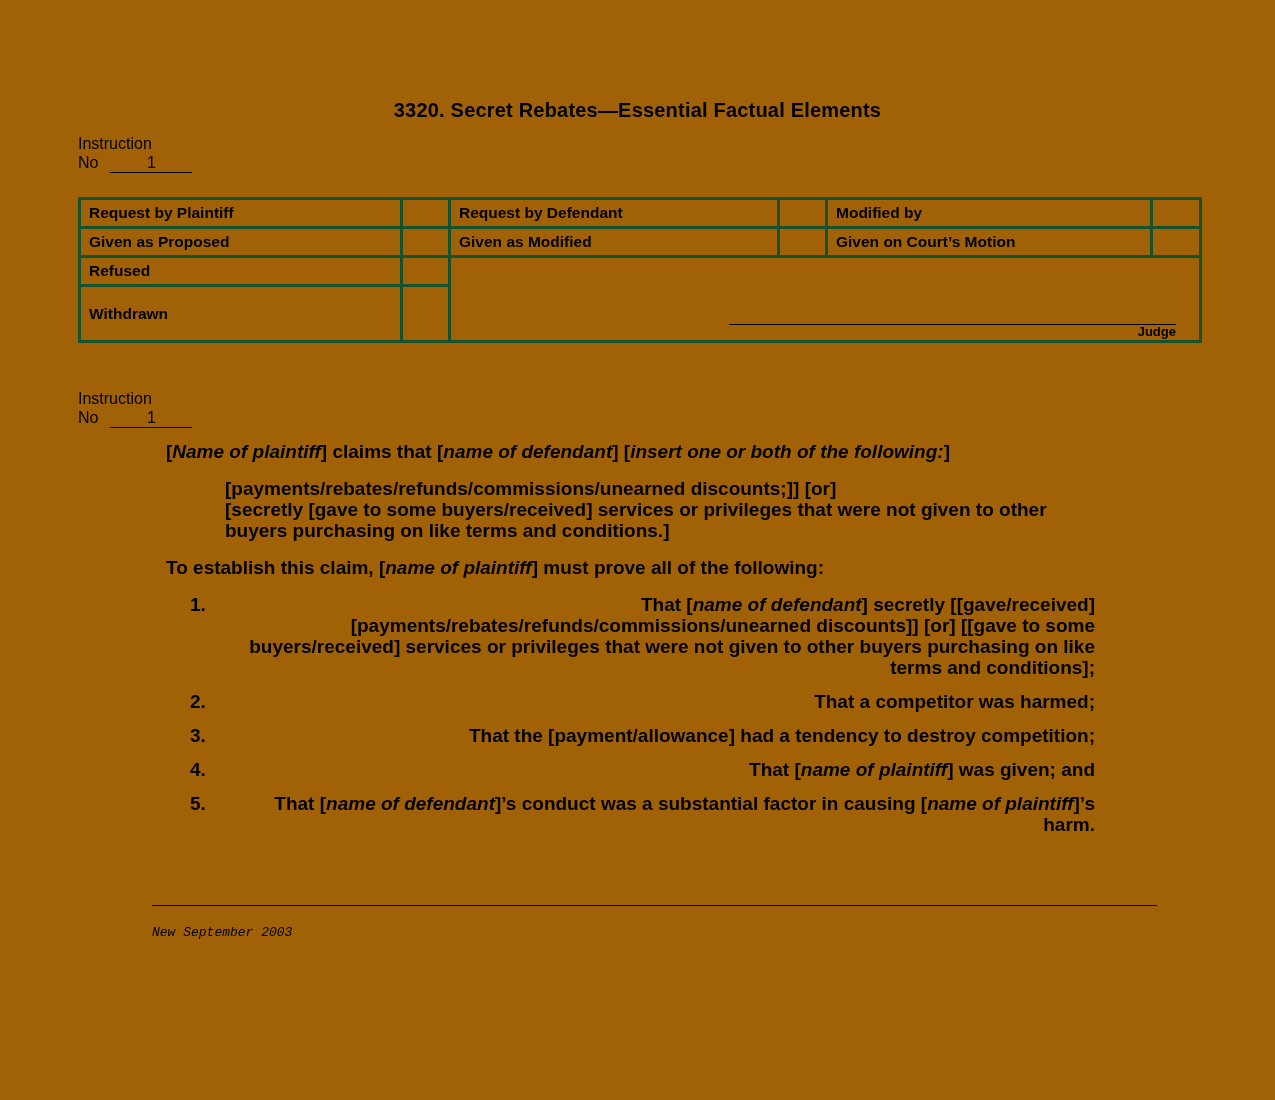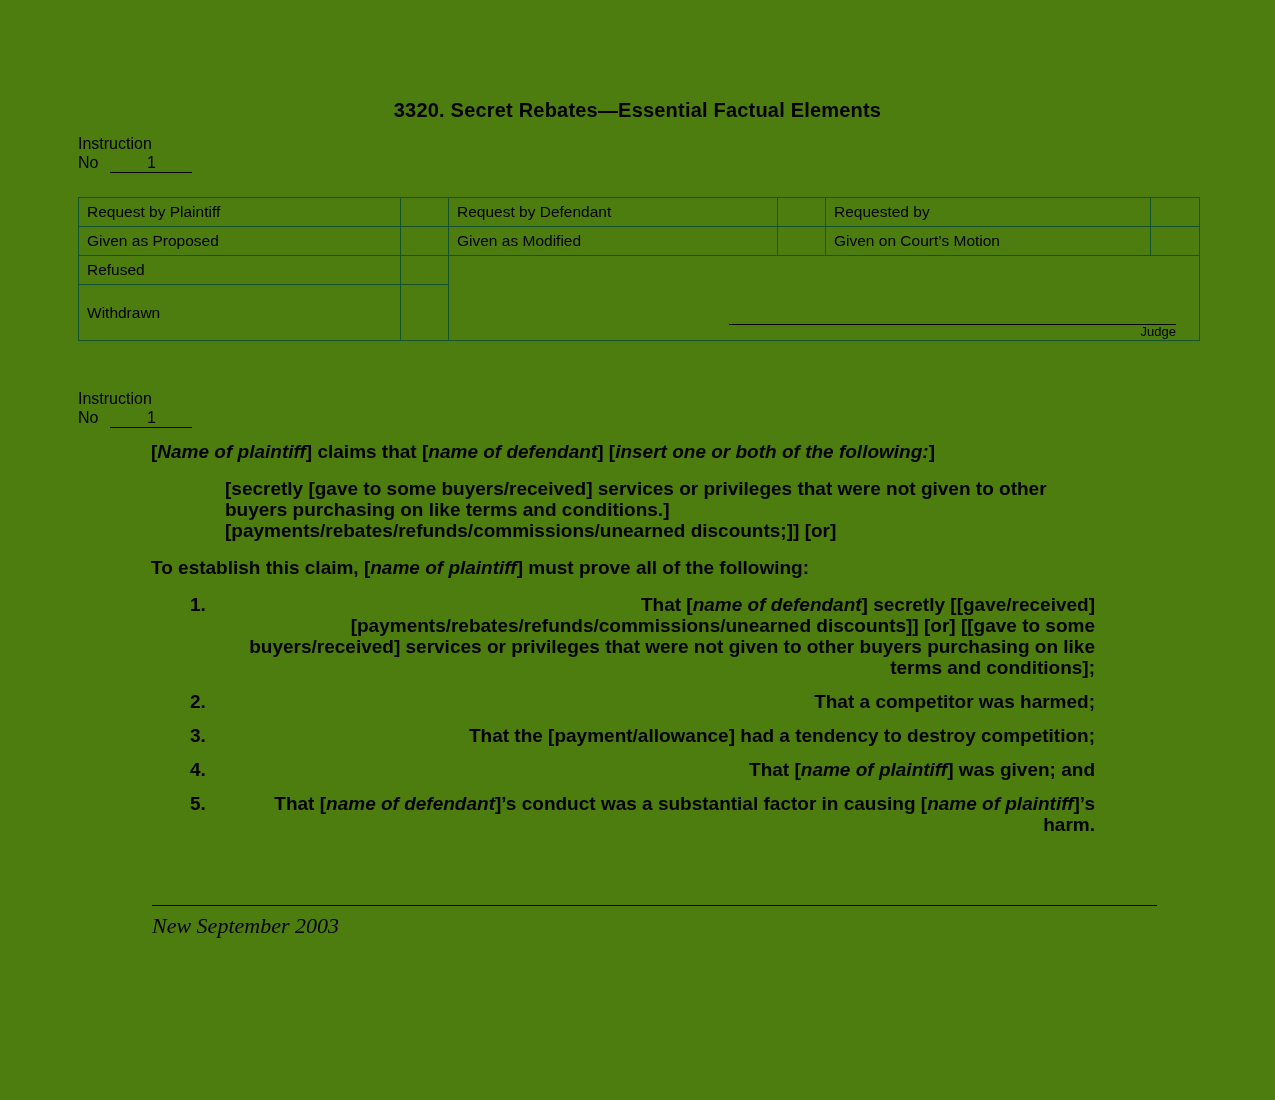--- a/index.html
+++ b/index.html
@@ -1,21 +1,21 @@
 <!DOCTYPE html>
 <html><head>
 <meta charset="utf-8">
 <style>
   * { box-sizing: border-box; }
   html, body { margin: 0; padding: 0; background: #ffffff; }
   .page {
     position: relative;
     width: 1275px;
     height: 1100px;
-    background: #4d7c0f;
+    background: #a16207;
     color: #000000;
     font-family: "Liberation Sans", sans-serif;
     overflow: hidden;
   }
   .title {
     position: absolute;
     top: 99px;
     left: 0;
     width: 100%;
     text-align: center;
@@ -41,24 +41,25 @@
   .form-table {
     position: absolute;
     left: 78px;
     top: 197px;
     width: 1121px;
     border-collapse: collapse;
     table-layout: fixed;
     font-size: 15.5px;
   }
   .form-table td {
-    border: 1px solid #14532d;
+    border: 3px solid #14532d;
     padding: 4px 8px;
     height: 29px;
     vertical-align: middle;
+    font-weight: bold;
   }
   .form-table tr.last td { height: 56px; }
   .sig-cell { position: relative; }
   .sig-line {
     position: absolute;
     right: 23px;
     bottom: 15px;
     width: 447px;
     border-bottom: 1px solid #000;
   }
@@ -71,40 +72,40 @@
   .body {
     position: absolute;
     left: 150px;
     top: 441px;
     width: 945px;
     font-size: 19px;
     font-weight: bold;
     line-height: 21px;
   }
   .it { font-style: italic; }
-  .para { margin: 0 0 16px 1px; }
+  .para { margin: 0 0 16px 16px; }
   .indent-block { margin: 0 0 16px 75px; width: 868px; }
   .li { display: flex; margin: 0 0 13px 40px; }
   .li-num { width: 57px; flex: none; }
   .li-text { flex: 1; text-align: right; }
   .footer {
     position: absolute;
     left: 152px;
     top: 897px;
     width: 1005px;
   }
   .footer-line {
     height: 9px;
     border-bottom: 1px solid #000;
   }
   .footer-date {
-    margin-top: 7px;
-    font-family: Liberation Serif, serif;
+    margin-top: 19px;
+    font-family: Liberation Mono, monospace;
     font-style: italic;
-    font-size: 22px;
+    font-size: 13px;
   }
 </style>
 </head>
 <body>
 
 <div class="page">
 
   <div class="title">3320. Secret Rebates—Essential Factual Elements</div>
 
   <div class="instr instr-top">
@@ -122,21 +123,21 @@
         <col style="width:48px">
         <col style="width:325px">
         <col style="width:49px">
     </colgroup>
     <tbody>
       <tr>
         <td>Request by Plaintiff</td>
         <td></td>
         <td>Request by Defendant</td>
         <td></td>
-        <td>Requested by</td>
+        <td>Modified by</td>
         <td></td>
       </tr>
       <tr>
         <td>Given as Proposed</td>
         <td></td>
         <td>Given as Modified</td>
         <td></td>
         <td>Given on Court’s Motion</td>
         <td></td>
       </tr>
@@ -159,22 +160,22 @@
     <div>Instruction</div>
     <div>
       <span>No</span><span class="num-line"><span>1</span></span>
     </div>
   </div>
 
   <div class="body">
     <p class="para"><span>[</span><span class="it">Name of plaintiff</span><span>] claims that [</span><span class="it">name of defendant</span><span>] [</span><span class="it">insert one or both of the following:</span><span>]</span></p>
 
     <div class="indent-block">
+      <div><span>[payments/rebates/refunds/commissions/unearned discounts;]] [or]</span></div>
       <div><span>[secretly [gave to some buyers/received] services or privileges that were not given to other buyers purchasing on like terms and conditions.]</span></div>
-      <div><span>[payments/rebates/refunds/commissions/unearned discounts;]] [or]</span></div>
     </div>
 
     <p class="para"><span>To establish this claim, [</span><span class="it">name of plaintiff</span><span>] must prove all of the following:</span></p>
 
     <div class="li">
       <span class="li-num">1.</span>
       <span class="li-text"><span>That [</span><span class="it">name of defendant</span><span>] secretly [[gave/received] [payments/rebates/refunds/commissions/unearned discounts]] [or] [[gave to some buyers/received] services or privileges that were not given to other buyers purchasing on like terms and conditions];</span></span>
     </div>
     <div class="li">
       <span class="li-num">2.</span>

